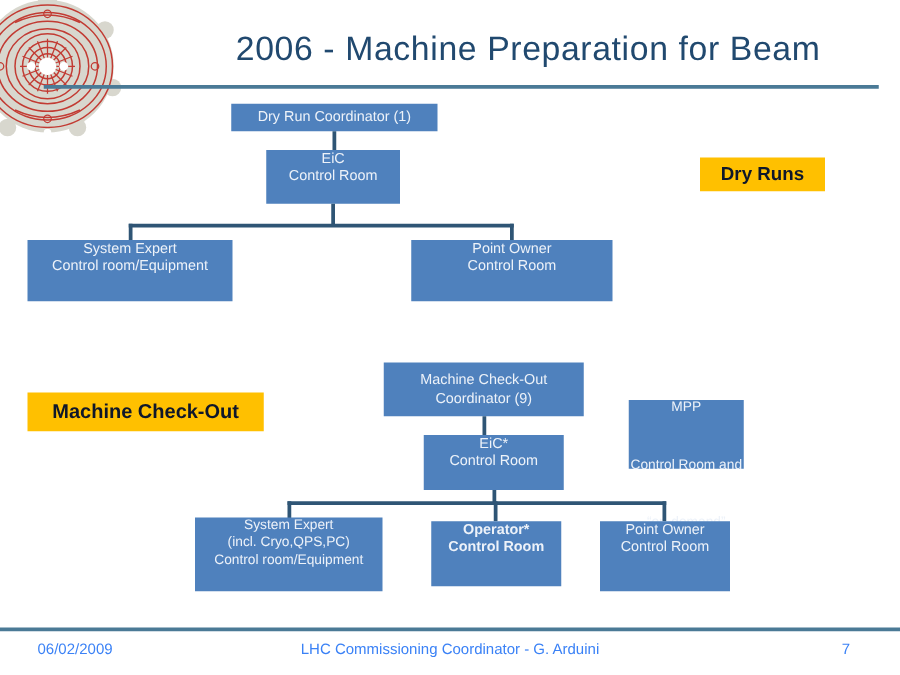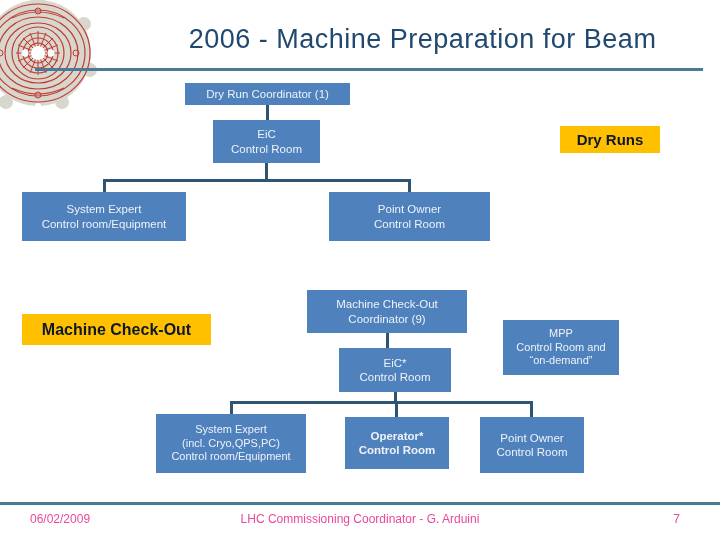--- a/index.html
+++ b/index.html
@@ -17,21 +17,21 @@
     color:#21496f;
     letter-spacing:0.5px;
     white-space:nowrap;
   }
   .rule{position:absolute;background:#4a7a96;}
   .obox{
     position:absolute;
     background:#4f81bd;
     color:#edf2f9;
     display:flex;flex-direction:column;
-    align-items:center;justify-content:center;
+    align-items:center;justify-content:flex-start;
     text-align:center;
     font-size:11.5px;
     line-height:1.25;
   }
   .obox.tight{justify-content:center;}
   .obox.small{font-size:11px;}
   .bl{white-space:nowrap;}
   .conn{position:absolute;background:#2f5575;}
   .vline{width:3px;}
   .hline{height:3px;}
@@ -44,21 +44,21 @@
     text-align:center;
   }
   .ylabel.dry{font-size:15px;}
   .ylabel.mco{font-size:16px;}
   .note{
     position:absolute;left:48px;top:476px;
     font-size:13px;color:#c00000;white-space:nowrap;
   }
   .footer-text{
     position:absolute;top:512px;
-    font-size:12px;color:#ec4899;white-space:nowrap;
+    font-size:12px;color:#3b82f6;white-space:nowrap;
   }
   .footer-center{left:0;right:0;text-align:center;}
 </style>
 </head>
 <body>
 
 <div class="slide">
 
   <svg style="position:absolute;left:-8px;top:-2px;" width="118" height="114" viewBox="0 0 118 114">
     <g>
@@ -139,21 +139,21 @@
 
   <div class="obox tight" style="left:307px;top:290px;width:160px;height:43px;">
     <div class="bl">Machine Check-Out</div>
     <div class="bl">Coordinator (9)</div>
   </div>
 
   <div class="ylabel mco" style="left:22px;top:314px;width:189px;height:31px;">
     <span>Machine Check-Out</span>
   </div>
 
-  <div class="obox small" style="left:503px;top:320px;width:116px;height:55px;">
+  <div class="obox small" style="left:503px;top:320px;width:92px;height:55px;gap:32px;">
     <div class="bl">MPP</div>
     <div class="bl">Control Room and</div>
     <div class="bl">“on-demand”</div>
   </div>
 
   <div class="conn vline" style="left:386px;top:333px;height:15px;"></div>
 
   <div class="obox" style="left:339px;top:348px;width:112px;height:44px;">
     <div class="bl">EiC*</div>
     <div class="bl">Control Room</div>

